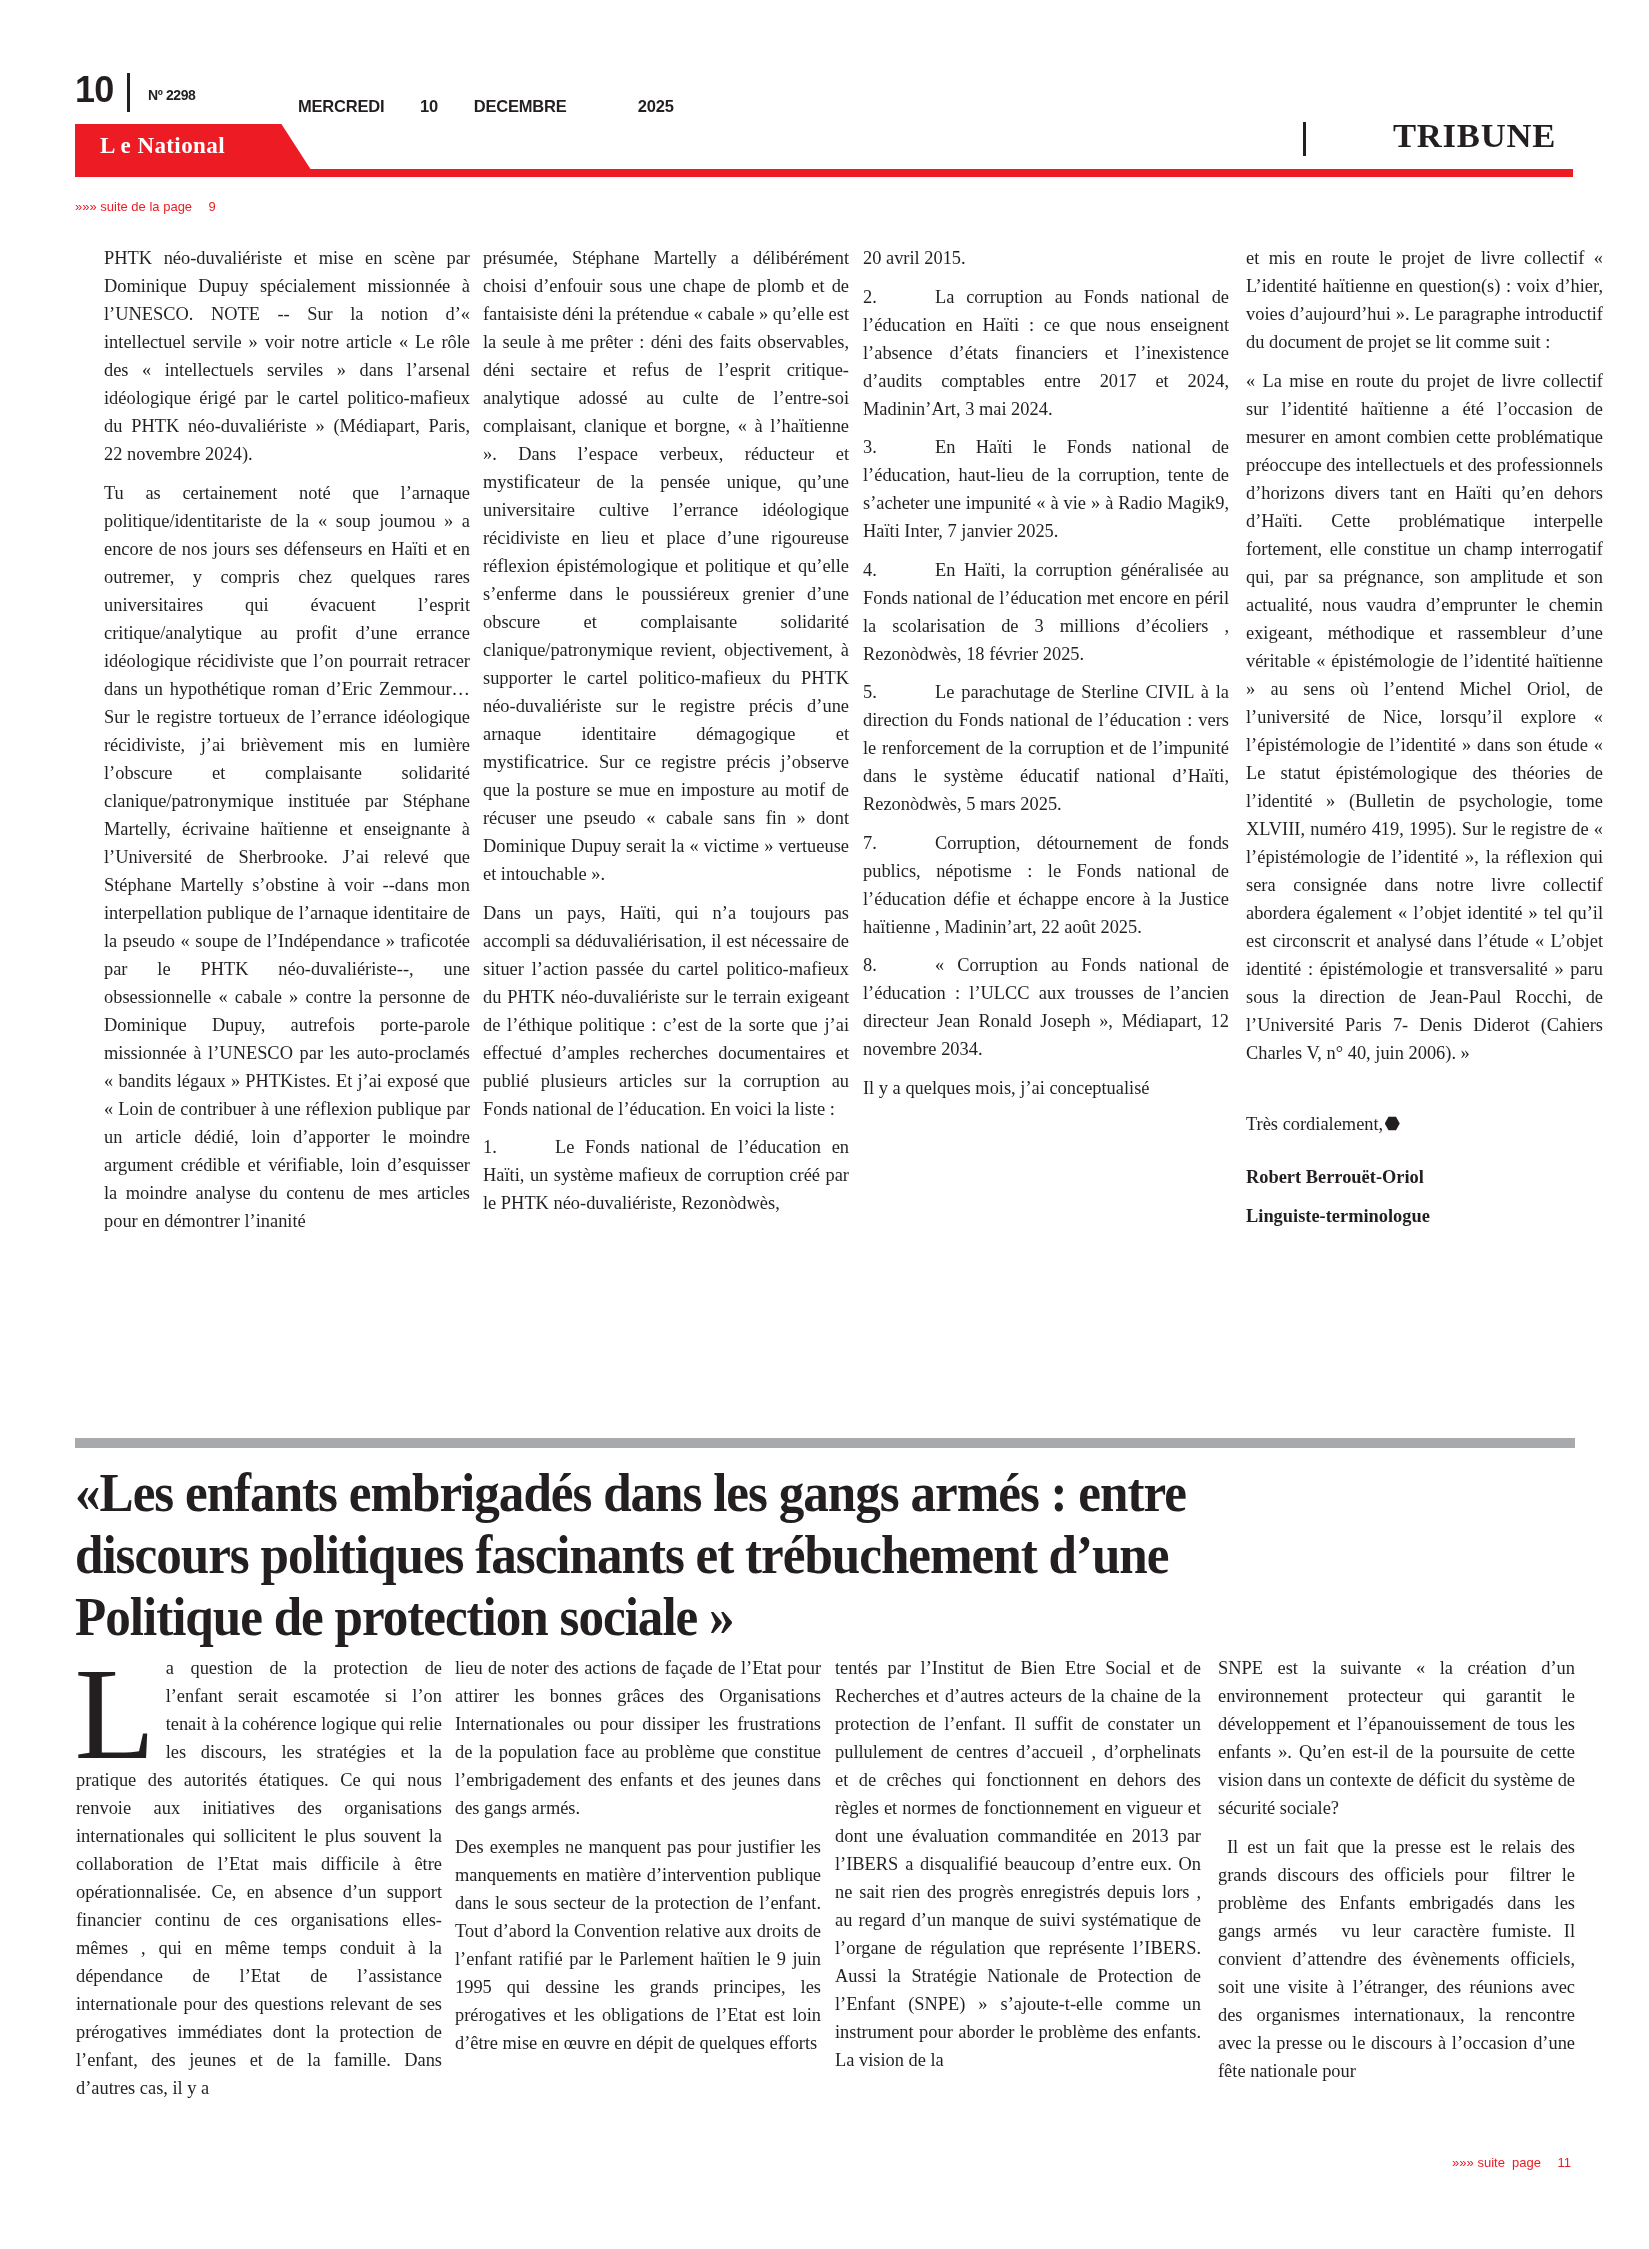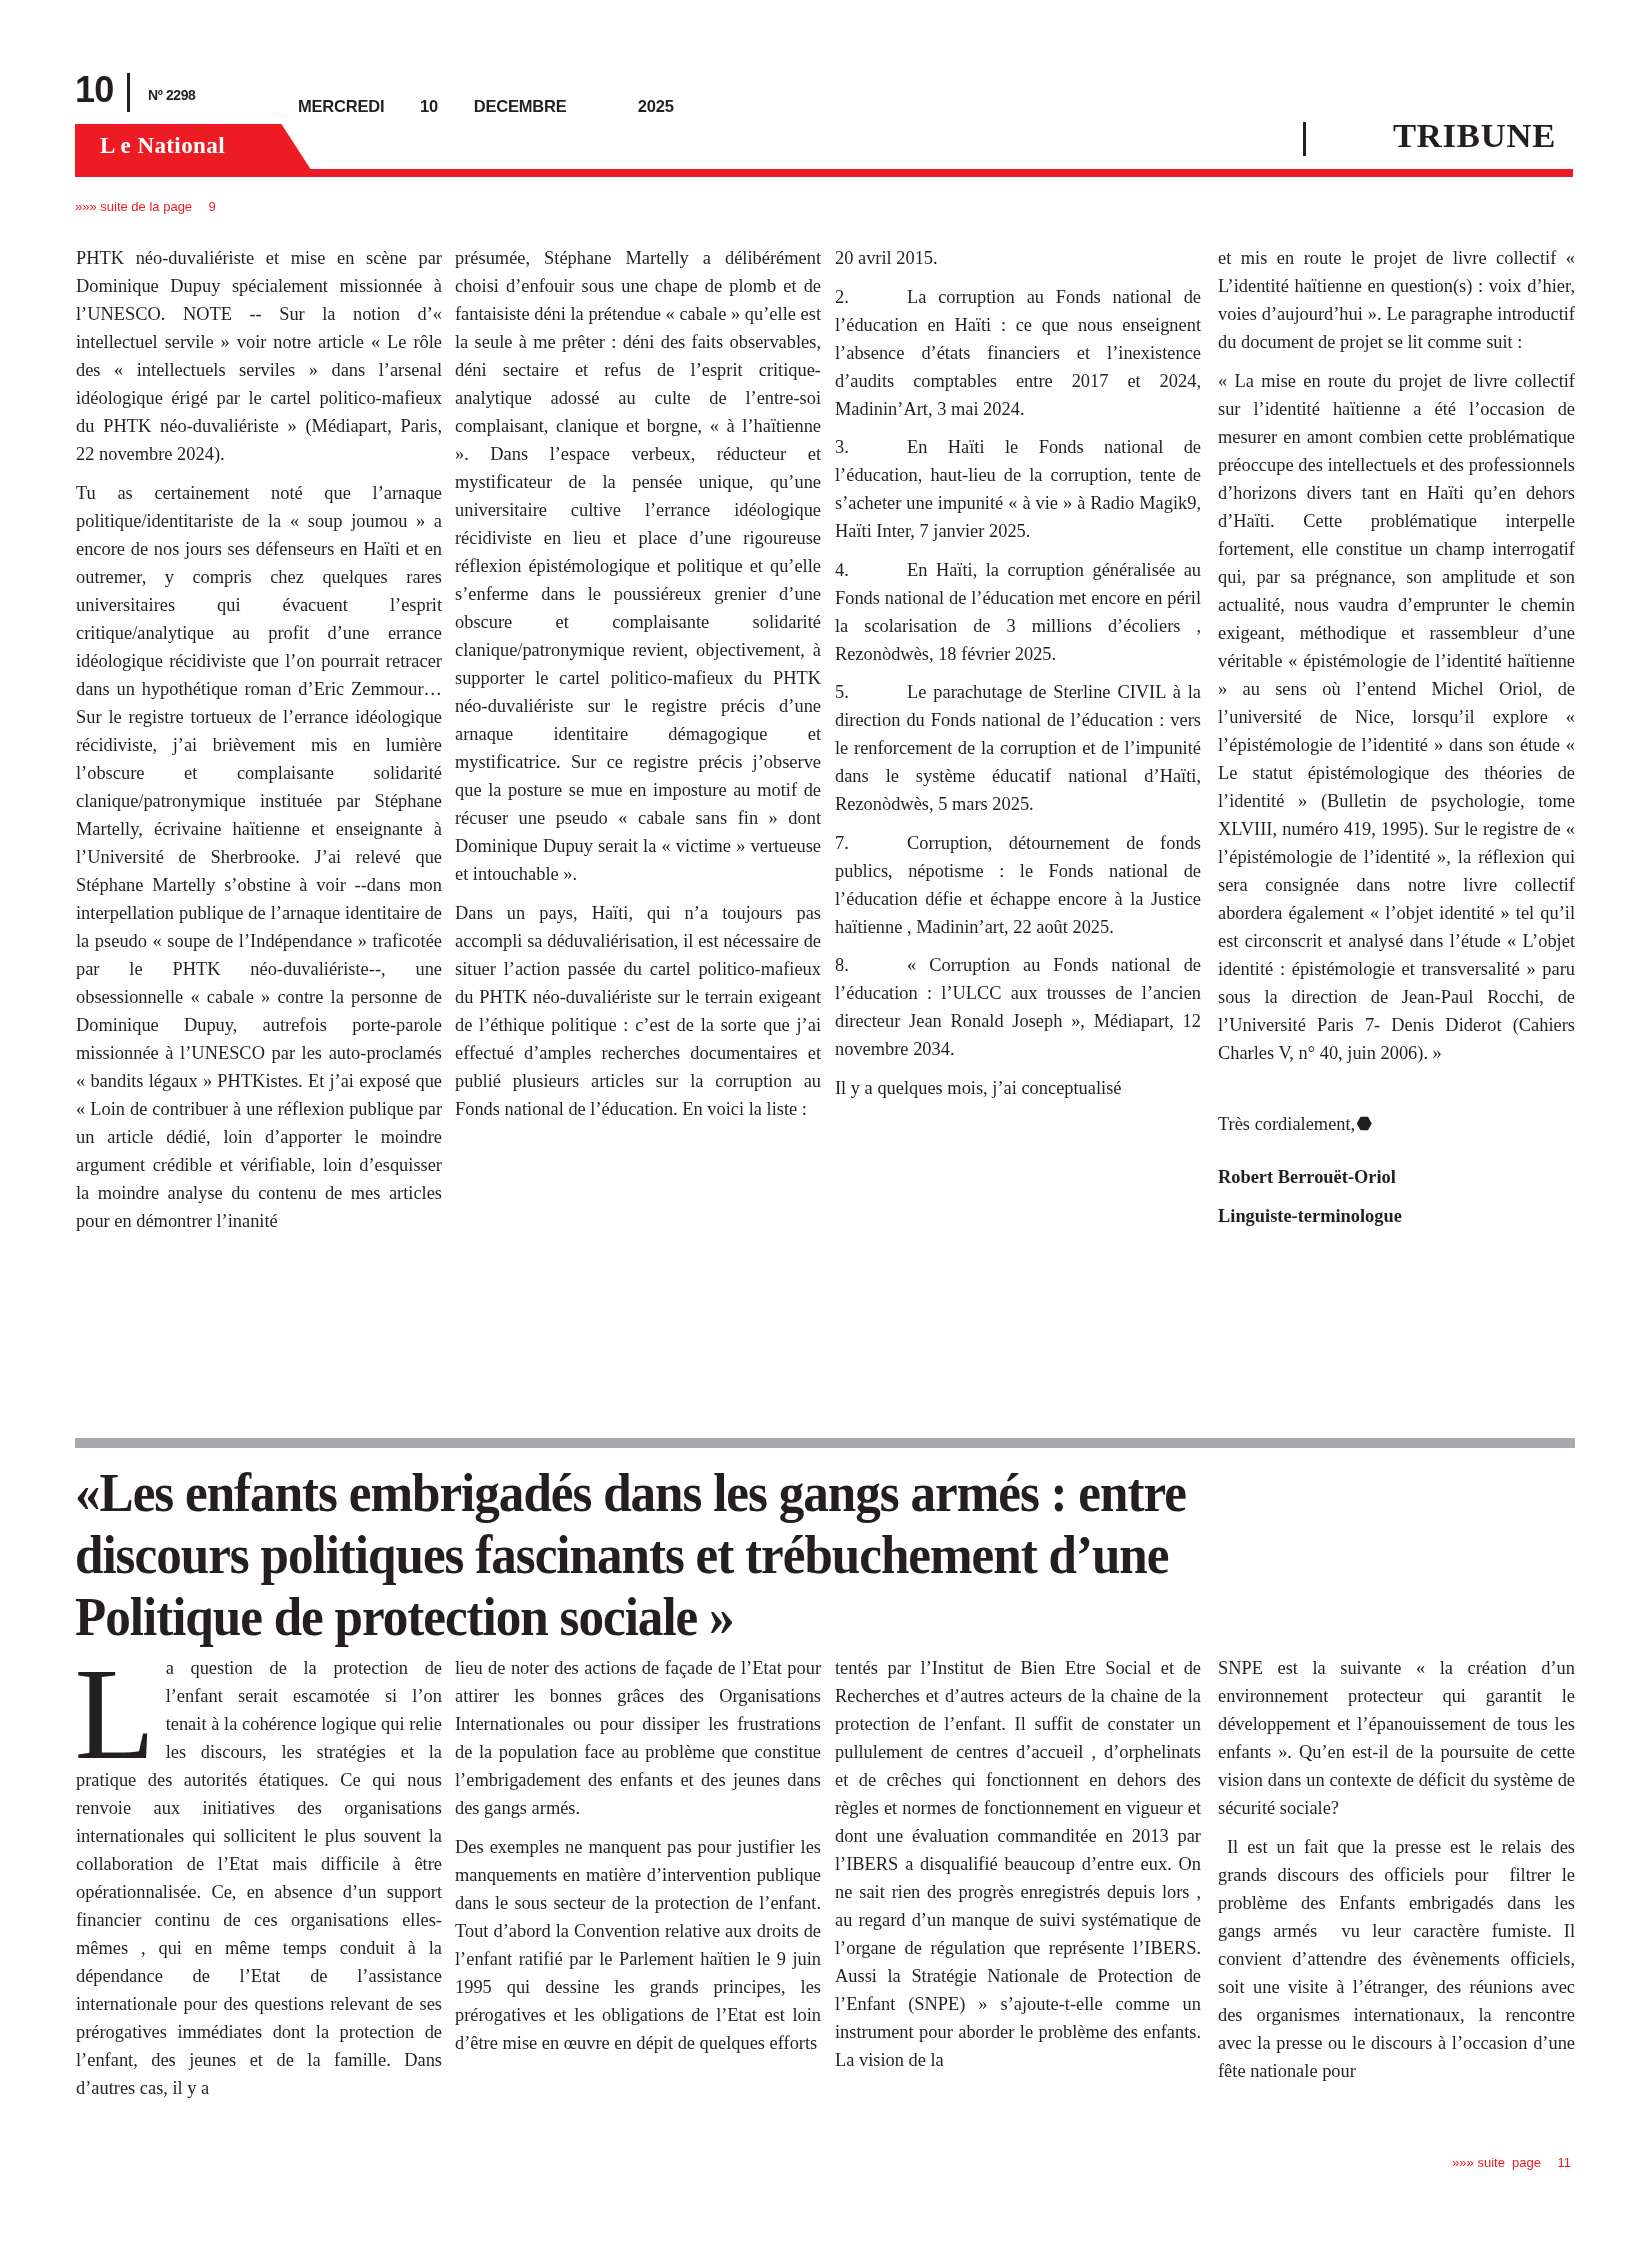--- a/index.html
+++ b/index.html
@@ -19,21 +19,21 @@
   .jump-top { left:75px; top:199px; }
   .jump-bottom { right:79px; top:2155px; }
   .jump .num { margin-left:16.5px; }
   
   .col { position:absolute; width:366px; font-size:18.4px; line-height:28px; text-align:justify; hyphens:none; }
   .col p { margin:0 0 10.5px 0; }
   .c1 { left:76px; }
   .c2 { left:455px; }
   .c3 { left:835px; }
   .c4 { left:1218px; width:357px; }
-  .top { top:244px; }
+  .top { top:244px;margin-left:28px; }
   .bottom { top:1654px; }
   .li-num { display:inline-block; width:72px; }
   .signoff { margin-top:43px !important; }
   .sig { font-weight:bold; margin-top:25.5px !important; }
   .sig2 { font-weight:bold; }
   .bullet { display:inline-block; width:15px; height:15px; background:#231f20; clip-path:polygon(25% 5%,75% 5%,100% 50%,75% 95%,25% 95%,0 50%); vertical-align:-1.5px; margin-left:1.5px; }
   
   .gray-rule { left:75px; top:1438px; width:1500px; height:9.7px; background:#a7a9ac; }
   .headline { left:75px; top:1462px; width:1500px; font-family:"Liberation Serif", serif; font-weight:bold; font-size:55px; line-height:62px; letter-spacing:-1.1px; transform:scaleX(0.93); transform-origin:left; }
   .dropcap { float:left; font-size:132px; line-height:97px; margin:10.5px 10.5px 0 -1.5px; font-family:"Liberation Serif", serif; }
@@ -56,20 +56,21 @@
 </div>
 
 <div class="col c1 top">
   <p>PHTK néo-duvaliériste et mise en scène par Dominique Dupuy spécialement missionnée à l’UNESCO. NOTE -- Sur la notion d’« intellectuel servile » voir notre article « Le rôle des « intellectuels serviles » dans l’arsenal idéologique érigé par le cartel politico-mafieux du PHTK néo-duvaliériste » (Médiapart, Paris, 22 novembre 2024).</p>
   <p>Tu as certainement noté que l’arnaque politique/identitariste de la « soup joumou » a encore de nos jours ses défenseurs en Haïti et en outremer, y compris chez quelques rares universitaires qui évacuent l’esprit critique/analytique au profit d’une errance idéologique récidiviste que l’on pourrait retracer dans un hypothétique roman d’Eric Zemmour… Sur le registre tortueux de l’errance idéologique récidiviste, j’ai brièvement mis en lumière l’obscure et complaisante solidarité clanique/patronymique instituée par Stéphane Martelly, écrivaine haïtienne et enseignante à l’Université de Sherbrooke. J’ai relevé que Stéphane Martelly s’obstine à voir --dans mon interpellation publique de l’arnaque identitaire de la pseudo « soupe de l’Indépendance » traficotée par le PHTK néo-duvaliériste--, une obsessionnelle « cabale » contre la personne de Dominique Dupuy, autrefois porte-parole missionnée à l’UNESCO par les auto-proclamés « bandits légaux » PHTKistes. Et j’ai exposé que « Loin de contribuer à une réflexion publique par un article dédié, loin d’apporter le moindre argument crédible et vérifiable, loin d’esquisser la moindre analyse du contenu de mes articles pour en démontrer l’inanité</p>
 </div>
 
 <div class="col c2 top">
   <p>présumée, Stéphane Martelly a délibérément choisi d’enfouir sous une chape de plomb et de fantaisiste déni la prétendue « cabale » qu’elle est la seule à me prêter  : déni des faits observables, déni sectaire et refus de l’esprit critique-analytique adossé au culte de l’entre-soi complaisant, clanique et borgne, « à l’haïtienne ». Dans l’espace verbeux, réducteur et mystificateur de la pensée unique, qu’une universitaire cultive l’errance idéologique récidiviste en lieu et place d’une rigoureuse réflexion épistémologique et politique et qu’elle s’enferme dans le poussiéreux grenier d’une obscure et complaisante solidarité clanique/patronymique revient, objectivement, à supporter le cartel politico-mafieux du PHTK néo-duvaliériste sur le registre précis d’une arnaque identitaire démagogique et mystificatrice. Sur ce registre précis j’observe que la posture se mue en imposture au motif de récuser une pseudo « cabale sans fin » dont Dominique Dupuy serait la « victime » vertueuse et intouchable ».</p>
   <p>Dans un pays, Haïti, qui n’a toujours pas accompli sa déduvaliérisation, il est nécessaire de situer l’action passée du cartel politico-mafieux du PHTK néo-duvaliériste sur le terrain exigeant de l’éthique politique : c’est de la sorte que j’ai effectué d’amples recherches documentaires et publié plusieurs articles sur la corruption au Fonds national de l’éducation. En voici la liste :</p>
+  <p><span class="li-num">1.</span><span>Le Fonds national de l’éducation en Haïti, un système mafieux de corruption créé par le PHTK néo-duvaliériste, Rezonòdwès,</span></p>
 </div>
 
 <div class="col c3 top">
   <p>20 avril 2015.</p>
   <p><span class="li-num">2.</span><span>La corruption au Fonds national de l’éducation en Haïti : ce que nous enseignent l’absence d’états financiers et l’inexistence d’audits comptables entre 2017 et 2024, Madinin’Art, 3 mai 2024.</span></p>
   <p><span class="li-num">3.</span><span>En Haïti le Fonds national de l’éducation, haut-lieu de la corruption, tente de s’acheter une impunité « à vie » à Radio Magik9, Haïti Inter, 7 janvier 2025.</span></p>
   <p><span class="li-num">4.</span><span>En Haïti, la corruption généralisée au Fonds national de l’éducation met encore en péril la scolarisation de 3 millions d’écoliers , Rezonòdwès, 18 février 2025.</span></p>
   <p><span class="li-num">5.</span><span>Le parachutage de Sterline CIVIL à la direction du Fonds national de l’éducation : vers le renforcement de la corruption et de l’impunité dans le système éducatif national d’Haïti, Rezonòdwès, 5 mars 2025.</span></p>
   <p><span class="li-num">7.</span><span>Corruption, détournement de fonds publics, népotisme : le Fonds national de l’éducation défie et échappe encore à la Justice haïtienne , Madinin’art, 22 août 2025.</span></p>
   <p><span class="li-num">8.</span><span>« Corruption au Fonds national de l’éducation : l’ULCC aux trousses de l’ancien directeur Jean Ronald Joseph », Médiapart, 12 novembre 2034.</span></p>

